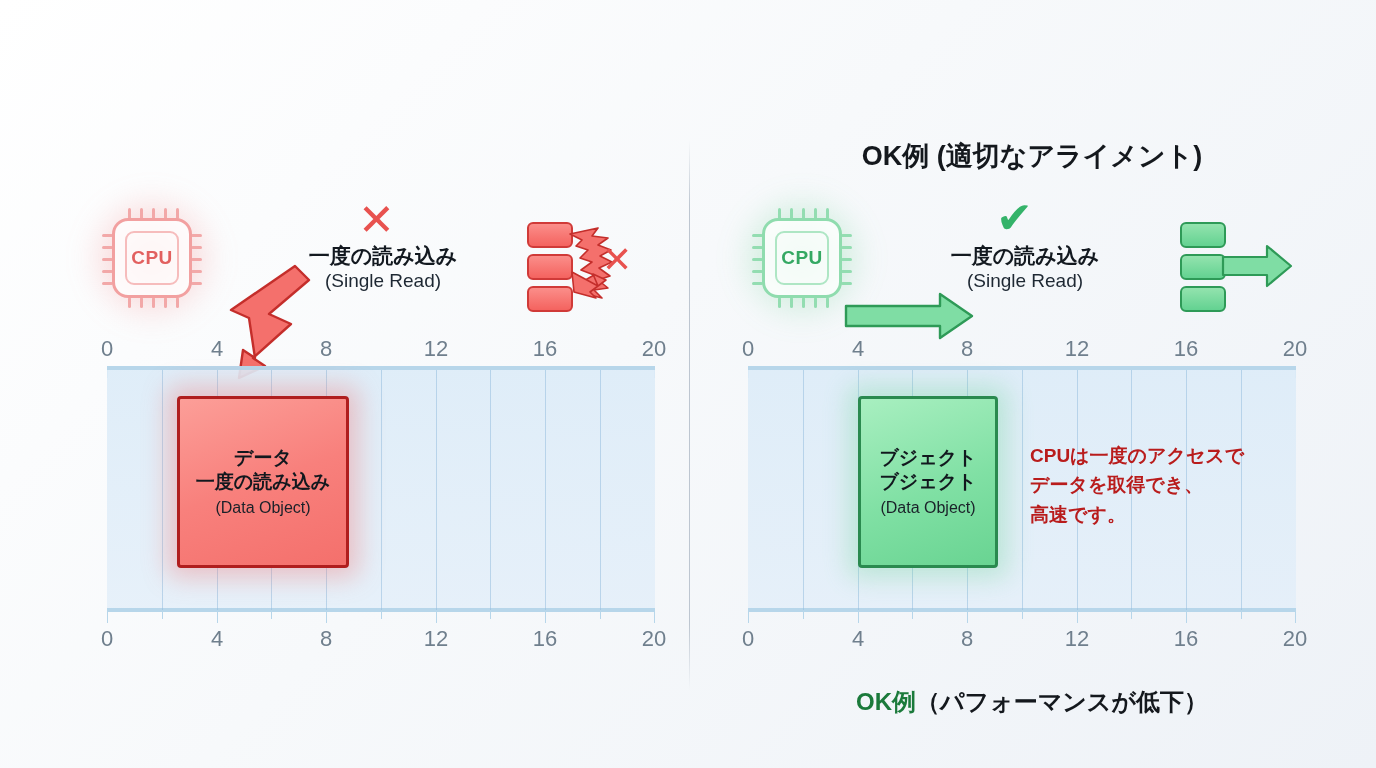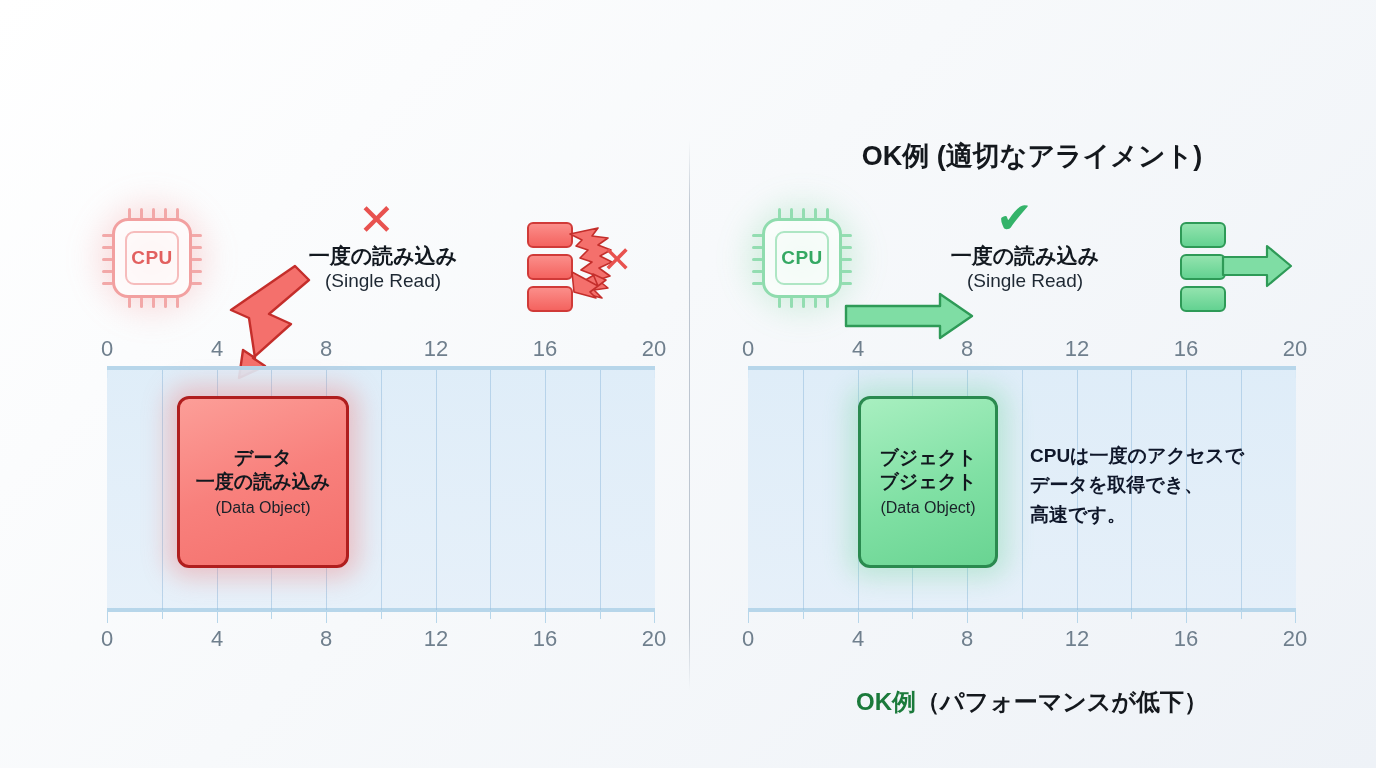--- a/index.html
+++ b/index.html
@@ -201,21 +201,21 @@
     position: absolute;
     top: 0;
     width: 1px;
     height: 242px;
     background: rgba(150,190,222,0.55);
   }
 
   
   .data-box {
     position: absolute;
-    border-radius: 12px;
+    border-radius: 4px;
     box-sizing: border-box;
     display: flex;
     flex-direction: column;
     align-items: center;
     justify-content: center;
     text-align: center;
   }
   .data-box .jp {
     font-size: 19px;
     font-weight: 700;
@@ -241,21 +241,21 @@
 
   
   .desc {
     position: absolute;
     font-size: 19px;
     font-weight: 700;
     line-height: 1.55;
     white-space: pre-line;
   }
   .desc-red   { color: #b2181b; }
-  .desc-green { color: #0f172a; }
+  .desc-green { color: #b91c1c; }
 
   
   .caption {
     position: absolute;
     top: 686px;
     width: 688px;
     text-align: center;
     font-size: 24px;
     font-weight: 700;
     color: #14181d;

